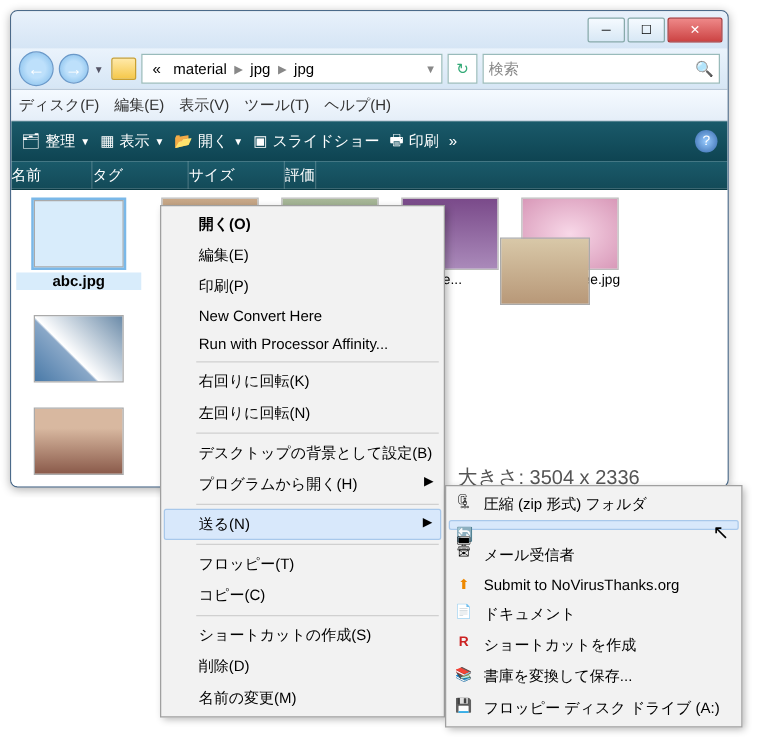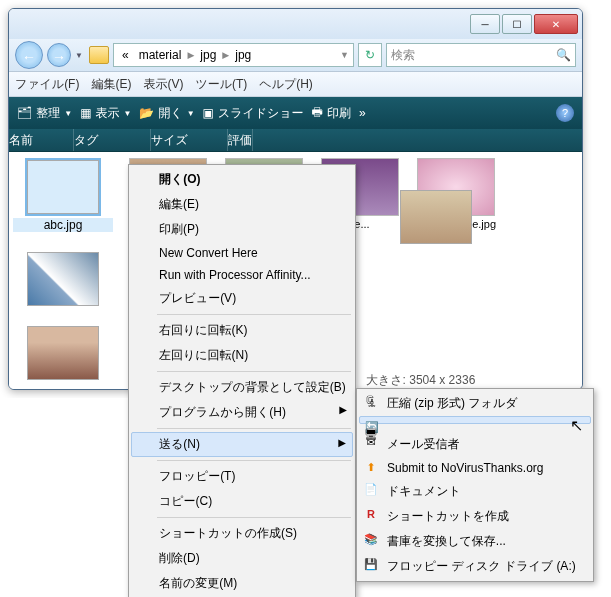--- a/index.html
+++ b/index.html
@@ -19,21 +19,21 @@
 .refresh-icon { width: 22px; height: 22px; border: 1px solid #9bb; background: #fff; display: flex; align-items: center; justify-content: center; color: #3a7; font-size: 12px; }
 .menubar { height: 24px; background: linear-gradient(#f5faff,#e5eef8); display: flex; align-items: center; padding: 0 6px; gap: 12px; border-bottom: 1px solid #c8d4e0; }
 .menubar span { color: #333; }
 .toolbar { height: 32px; background: linear-gradient(#1a5a6a,#0e4452); display: flex; align-items: center; padding: 0 8px; gap: 8px; color: #fff; }
 .toolbar .item { display: flex; align-items: center; gap: 4px; }
 .toolbar .drop { font-size: 8px; }
 .help { margin-left: auto; width: 18px; height: 18px; border-radius: 50%; background: radial-gradient(#9cf,#36a); display: flex; align-items: center; justify-content: center; font-size: 11px; }
 .headers { height: 22px; background: linear-gradient(#1a5a6a,#134a58); display: flex; color: #fff; border-bottom: 1px solid #0a3a44; }
 .headers div { padding: 3px 0; border-right: 1px solid rgba(255,255,255,0.2); }
 .content { position: relative; height: 238px; background: #fff; overflow: hidden; }
-.leftcol { width: 100px; padding: 8px 4px; }
+.leftcol { width: 100px; padding: 8px 4px; font-weight: bold; }
 .thumb { text-align: center; margin-bottom: 20px; }
 .thumbimg { width: 70px; height: 52px; border: 1px solid #aaa; margin: 0 auto 4px; }
 .thumb.selected .thumbimg { outline: 2px solid #7ab8e8; background: #d8ecfb; }
 .thumb.selected .label { background: #d8ecfb; }
 .face { background: linear-gradient(#d8b8a0 30%, #8a5a4a); }
 .city { background: linear-gradient(45deg,#4a7aa8,#8aa8c8 40%,#fff 42%,#6a8aa8); }
 .toprow-thumbs { position: absolute; top: 6px; left: 120px; display: flex; gap: 18px; }
 .toprow-thumbs .t { width: 76px; height: 56px; border: 1px solid #bbb; }
 .toprow-thumbs .blossom { background: radial-gradient(#f8d8e8,#d898b8); }
 .toprow-label { position: absolute; top: 66px; left: 410px; font-size: 11px; }
@@ -41,21 +41,21 @@
 .ctxmenu { position: absolute; background: #f2f2f2; border: 1px solid #a0a0a0; box-shadow: 2px 2px 6px rgba(0,0,0,0.3); padding: 2px; }
 .ctx1 { top: 164px; left: 128px; width: 222px; }
 .ctx2 { top: 388px; left: 356px; width: 232px; }
 .ctxitem { padding: 4px 20px 4px 28px; position: relative; white-space: nowrap; }
 .ctxitem.hi { background: #d8e8fb; border: 1px solid #a8c8eb; border-radius: 2px; padding: 3px 19px 3px 27px; }
 .ctxitem .arrow { position: absolute; right: 6px; top: 4px; font-size: 10px; }
 .sep { height: 1px; background: #d0d0d0; margin: 3px 2px 3px 26px; }
 .iconleft { position: absolute; left: 4px; top: 2px; width: 16px; height: 16px; display: flex; align-items: center; justify-content: center; font-size: 11px; }
 .catrow { position: absolute; top: 190px; left: 400px; width: 70px; }
 .catimg { width: 70px; height: 52px; background: linear-gradient(#d8c8a8,#b89878); border: 1px solid #aaa; }
-.statusline { position: absolute; top: 372px; left: 366px; font-size: 12px; color: #555; }
+.statusline { position: absolute; top: 372px; left: 366px; font-size: 16px; color: #555; }
 .cursor { position: absolute; top: 416px; left: 570px; font-size: 16px; pointer-events: none; }
 </style>
 </head>
 <body>
 
 <div class="window">
   <div class="titlebar">
     <div class="winbtn">─</div>
     <div class="winbtn">☐</div>
     <div class="winbtn close">✕</div>
@@ -74,21 +74,21 @@
       <span class="crumb">jpg</span>
       <span style="margin-left:auto;color:#888;font-size:9px">▼</span>
     </div>
     <div class="refresh-icon">↻</div>
     <div class="searchbox">
       <span>検索</span>
       <span style="margin-left:auto">🔍</span>
     </div>
   </div>
   <div class="menubar">
-    <span>ファイル(F)</span>
+    <span>ディスク(F)</span>
     <span>編集(E)</span>
     <span>表示(V)</span>
     <span>ツール(T)</span>
     <span>ヘルプ(H)</span>
   </div>
   <div class="toolbar">
     <div class="item">
         <span>🗂</span>
         <span>整理</span>
         <span class="drop">▼</span>
@@ -151,21 +151,20 @@
 <div class="statusline">
   <span>大きさ:</span> <span>3504 x 2336</span>
 </div>
 
 <div class="ctxmenu ctx1">
   <div class="ctxitem" style="font-weight:bold">開く(O)</div>
   <div class="ctxitem">編集(E)</div>
   <div class="ctxitem">印刷(P)</div>
   <div class="ctxitem">New Convert Here</div>
   <div class="ctxitem">Run with Processor Affinity...</div>
-  <div class="ctxitem">プレビュー(V)</div>
   <div class="sep"></div>
   <div class="ctxitem">右回りに回転(K)</div>
   <div class="ctxitem">左回りに回転(N)</div>
   <div class="sep"></div>
   <div class="ctxitem">デスクトップの背景として設定(B)</div>
   <div class="ctxitem"><span>プログラムから開く(H)</span><span class="arrow">▶</span></div>
   <div class="sep"></div>
   <div class="ctxitem hi"><span>送る(N)</span><span class="arrow">▶</span></div>
   <div class="sep"></div>
   <div class="ctxitem">フロッピー(T)</div>

